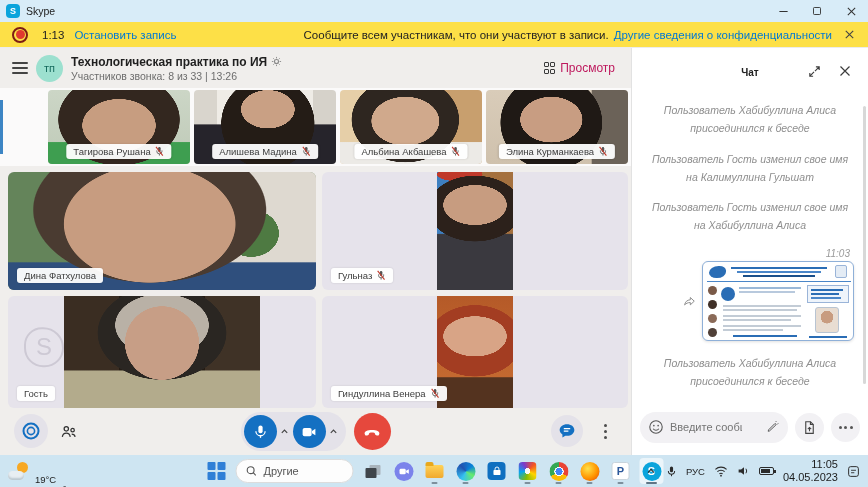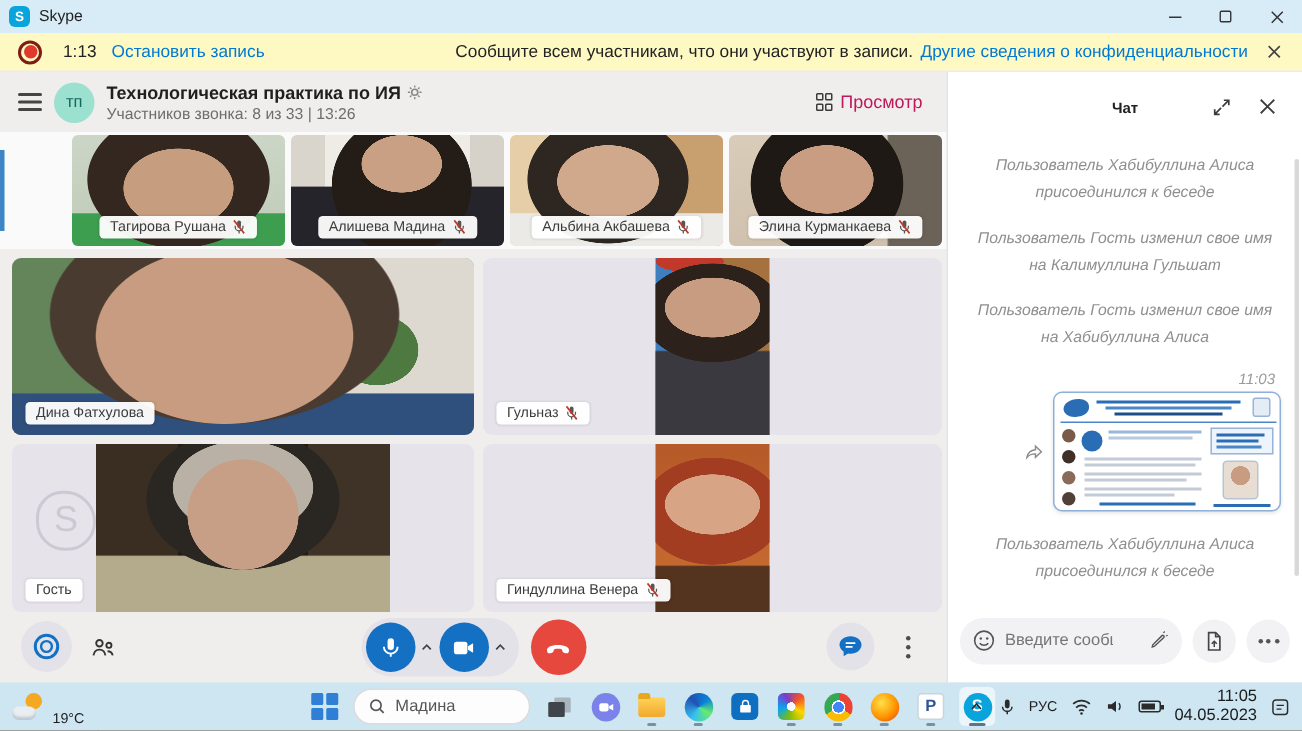--- a/index.html
+++ b/index.html
@@ -7,21 +7,21 @@
   .screen { position:relative; width:868px; height:487px; background:#f0eeec; overflow:hidden; }
 
   
   .titlebar { position:absolute; top:0; left:0; right:0; height:22px; background:#d8ecf8; display:flex; align-items:center; padding-left:6px; }
   .app-logo { width:14px; height:14px; border-radius:4px; background:#0aa4dc; color:#fff; font-size:9px; font-weight:bold; display:flex; align-items:center; justify-content:center; }
   .titlebar-title { font-size:10.5px; color:#222; margin-left:6px; }
   .win-controls { margin-left:auto; display:flex; height:100%; }
   .win-btn { width:34px; height:100%; display:flex; align-items:center; justify-content:center; }
 
   
-  .rec-banner { position:absolute; top:22px; left:0; right:0; height:26px; background:#fef9c3; border-bottom:1px solid #ececec; display:flex; align-items:center; padding:0 12px; }
+  .rec-banner { position:absolute; top:22px; left:0; right:0; height:26px; background:#fde047; border-bottom:1px solid #ececec; display:flex; align-items:center; padding:0 12px; }
   .rec-dot { width:16px; height:16px; border-radius:50%; border:2px solid #7d1d14; display:flex; align-items:center; justify-content:center; }
   .rec-dot i { display:block; width:9px; height:9px; border-radius:50%; background:#e03a2f; }
   .rec-timer { font-size:11.5px; color:#222; margin-left:14px; }
   .link { color:#0078d4; font-size:11.5px; cursor:pointer; }
   .rec-stop { margin-left:10px; }
   .rec-right { margin-left:auto; display:flex; align-items:center; gap:5px; }
   .rec-notice { font-size:11.5px; color:#222; }
   .banner-close { margin-left:6px; display:flex; align-items:center; }
 
   
@@ -532,21 +532,21 @@
             <i></i>
             <i></i>
             <i></i>
           </span>
         </div>
       <div class="search-pill">
         <svg width="12" height="12" viewBox="0 0 14 14">
             <circle cx="6" cy="6" r="4" stroke="#555" stroke-width="1.3" fill="none"></circle>
             <path d="M9 9l3 3" stroke="#555" stroke-width="1.3"></path>
           </svg>
-        <span>Мадина</span>
+        <span>Другие</span>
       </div>
       <div class="tb-ico">
           <span class="tv-ico">
             <span class="b1"></span>
             <span class="b2"></span>
           </span>
         </div>
       <div class="tb-ico">
         <span class="teams-ico">
             <svg width="11" height="11" viewBox="0 0 16 16">

